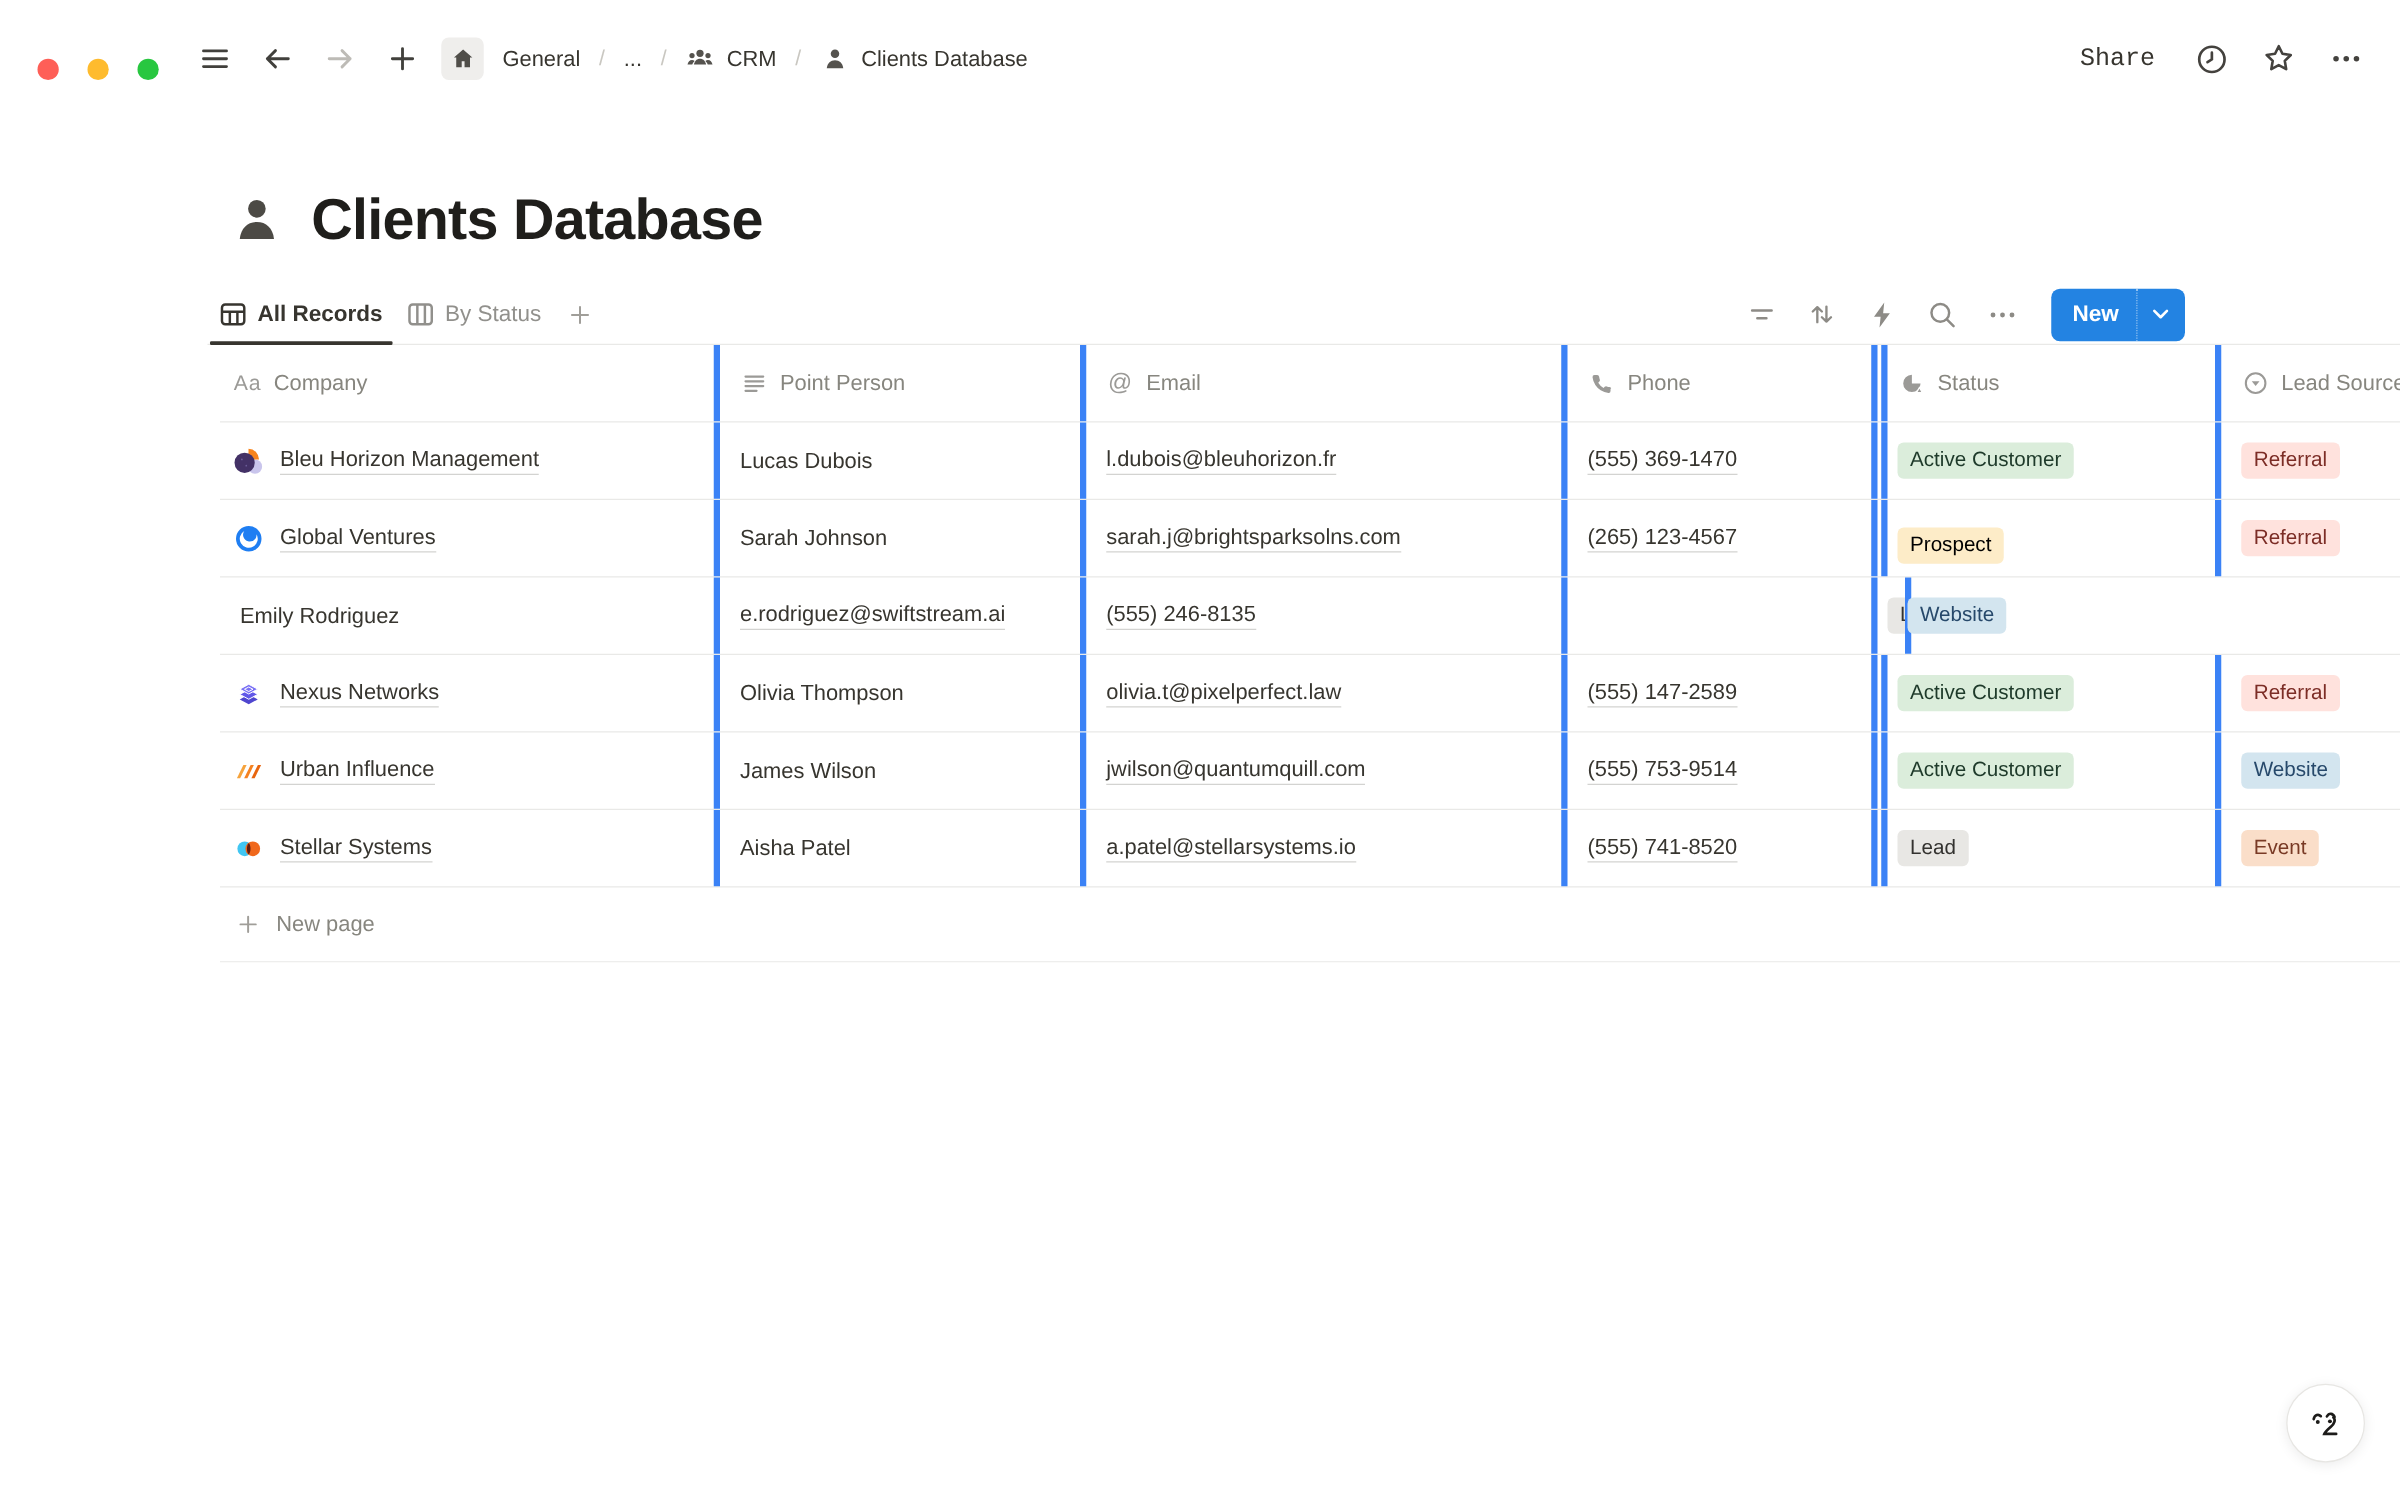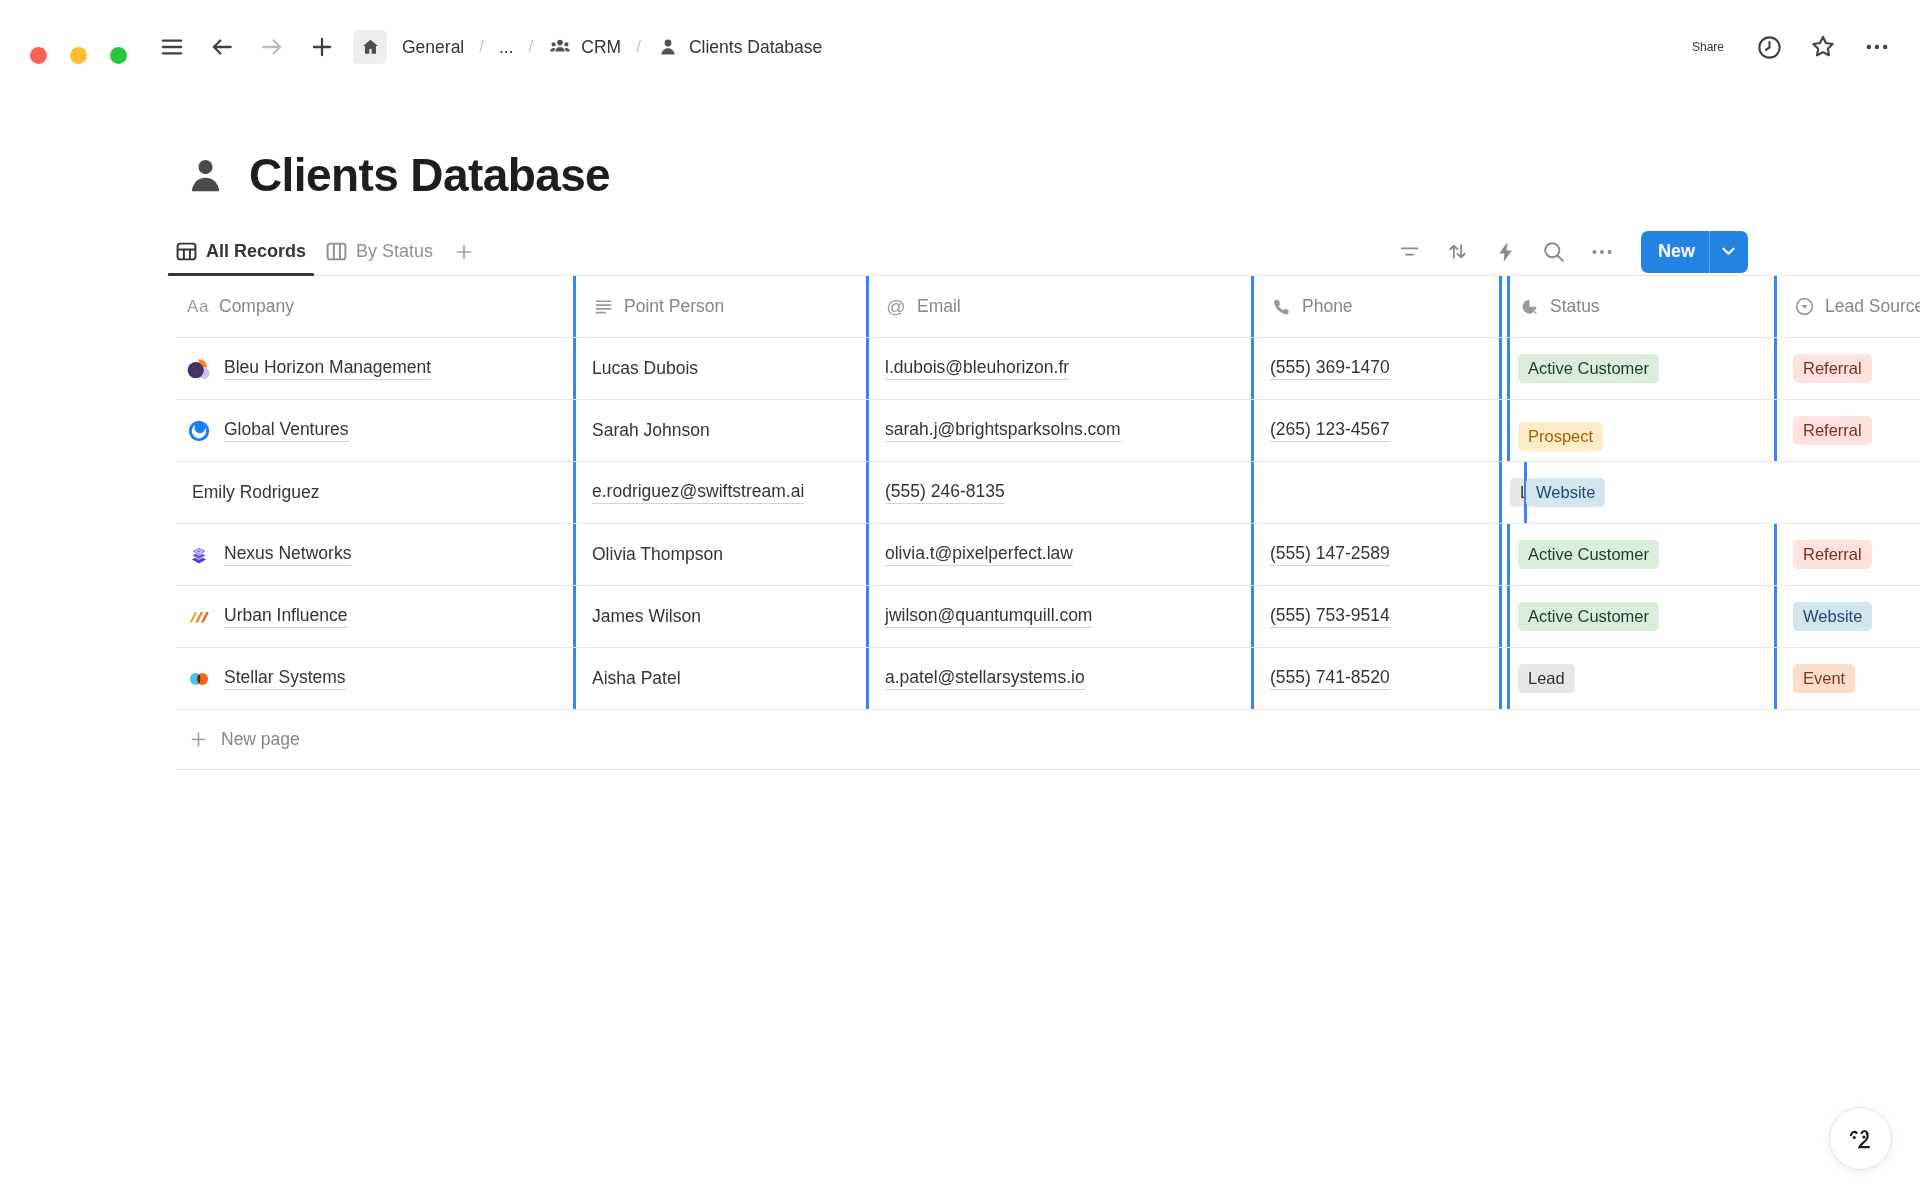--- a/index.html
+++ b/index.html
@@ -13,21 +13,21 @@
   .light { width:17px; height:17px; border-radius:50%; display:inline-block; }
   .icon-btn { background:none; border:none; cursor:pointer; display:flex; align-items:center; justify-content:center;
               width:34px; height:34px; border-radius:6px; padding:0; }
   .navgroup { display:flex; align-items:center; gap:16px; margin-right:14px; }
   .home-chip { background:#efeeec; }
   .crumbs { display:flex; align-items:center; gap:11px; font-size:17.5px; color:#37352f; }
   .crumb { display:flex; align-items:center; gap:9px; cursor:pointer; background:none; border:none;
            font-family:inherit; font-size:inherit; color:inherit; padding:2px 4px; border-radius:5px; }
   .crumb-sep { color:#c9c7c1; font-size:17px; }
   .topbar-right { margin-left:auto; display:flex; align-items:center; gap:20px; }
-  .share-btn { background:none; border:none; font-family:Liberation Sans, sans-serif; font-size:12px; color:#37352f; cursor:pointer; padding:4px 8px; border-radius:6px; }
+  .share-btn { background:none; border:none; font-family:Liberation Mono, monospace; font-size:20px; color:#37352f; cursor:pointer; padding:4px 8px; border-radius:6px; }
 
   
   .page-head { margin:84px 0 0 182px; display:flex; align-items:center; gap:20px; }
   .page-head .pico { flex:0 0 auto; }
   .page-title { font-size:46px; font-weight:700; letter-spacing:-0.6px; color:#1f1e1b; }
 
   
   .view-bar { margin:26px 0 0 166px; height:48px; display:flex; align-items:center;
               border-bottom:1px solid #e9e9e7; padding-right:172px; }
   .vtab { display:flex; align-items:center; gap:9px; font-size:18px; padding:0 10px; height:100%;
@@ -40,21 +40,21 @@
   .new-btn { display:flex; align-items:stretch; border:none; border-radius:7px; overflow:hidden; cursor:pointer;
              height:42px; margin-left:8px; padding:0; }
   .new-btn .nb-label { color:#fff; font-family:inherit; font-size:18px; font-weight:600; display:flex; align-items:center; padding:0 14px 0 17px; }
   .new-btn .nb-arrow { display:flex; align-items:center; padding:0 13px 0 12px; border-left:1px dotted rgba(255,255,255,.5); }
 
   
   .table-wrap { margin-left:176px; width:calc(1920px - 176px); overflow:hidden; }
   .trow, .thead { display:grid; grid-template-columns:400px 293px 385px 248px 8px 267px 250px; }
   .thead { height:62px; border-bottom:1px solid #e9e9e7; color:#87867f; }
   .trow  { height:62px; border-bottom:1px solid #e9e9e7; }
-  .cell { display:flex; align-items:center; padding:0 14px 0 16px; border-right:3px solid #3b82f6; overflow:hidden; white-space:nowrap; font-size:17.5px; }
+  .cell { display:flex; align-items:center; padding:0 14px 0 16px; border-right:5px solid #3b82f6; overflow:hidden; white-space:nowrap; font-size:17.5px; }
   .c-company { padding-left:11px; gap:13px; }
   .c-spacer { padding:0; }
   .c-lead { border-right:none; }
   .c-status { padding-left:8px; }
   .hcell { gap:10px; font-size:17.5px; }
   .hcell .hico { display:flex; align-items:center; justify-content:center; width:22px; flex:0 0 auto; }
   .aa { font-size:17px; color:#9b9a97; letter-spacing:0.5px; }
   .at { font-size:19px; color:#9b9a97; }
   .logo { width:24px; height:24px; flex:0 0 auto; display:flex; }
   .link-u { border-bottom:1.5px solid rgba(55,53,47,.22); padding-bottom:1px; cursor:pointer; }
@@ -323,21 +323,21 @@
             <span>Sarah Johnson</span>
           </div>
     <div class="cell">
             <span class="link-u">sarah.j@brightsparksolns.com</span>
           </div>
     <div class="cell">
             <span class="link-u">(265) 123-4567</span>
           </div>
     <div class="cell c-spacer"></div>
     <div class="cell c-status">
-            <span class="tag" style="background: rgb(253, 236, 200); color: #a16207; margin-top: 12px;">Prospect</span>
+            <span class="tag" style="background: rgb(253, 236, 200); color: #000000; margin-top: 12px;">Prospect</span>
           </div>
     <div class="cell c-lead">
             <span class="tag" style="background: rgb(255, 226, 221); color: rgb(124, 45, 38);">Referral</span>
           </div>
   </div>
         <div class="trow">
     <div class="cell">
             <span>Emily Rodriguez</span>
           </div>
     <div class="cell">

